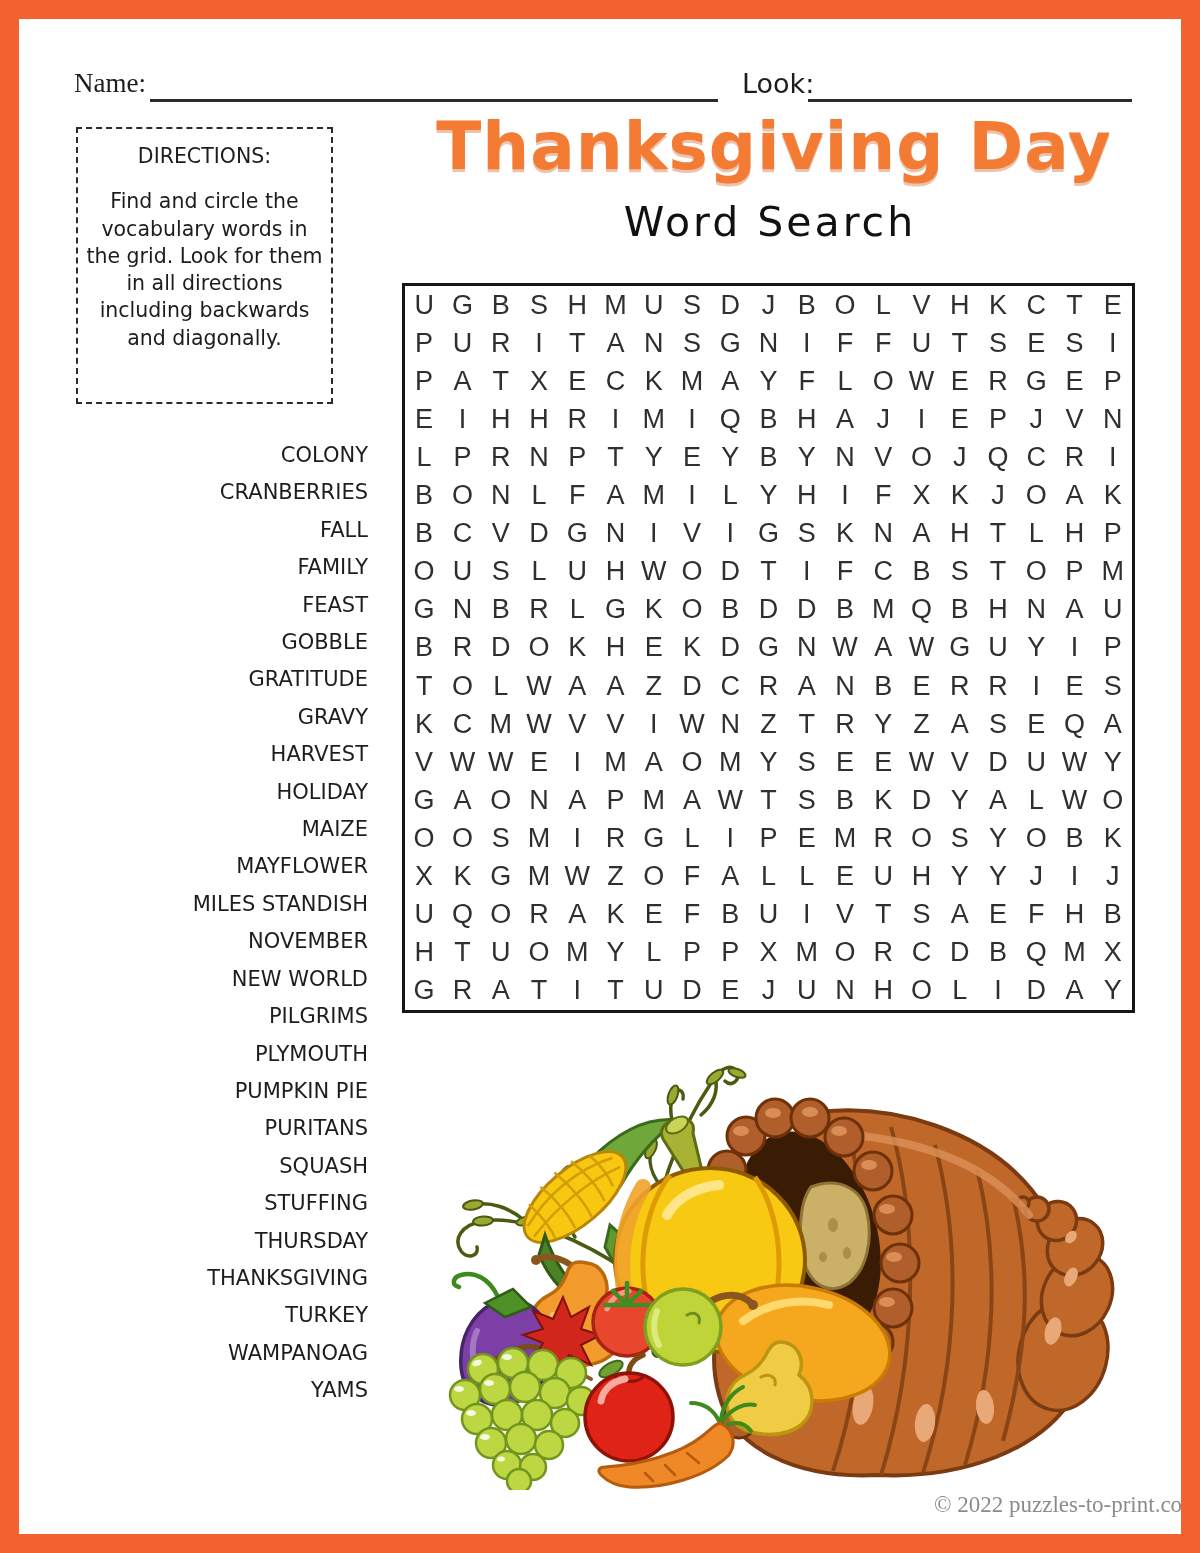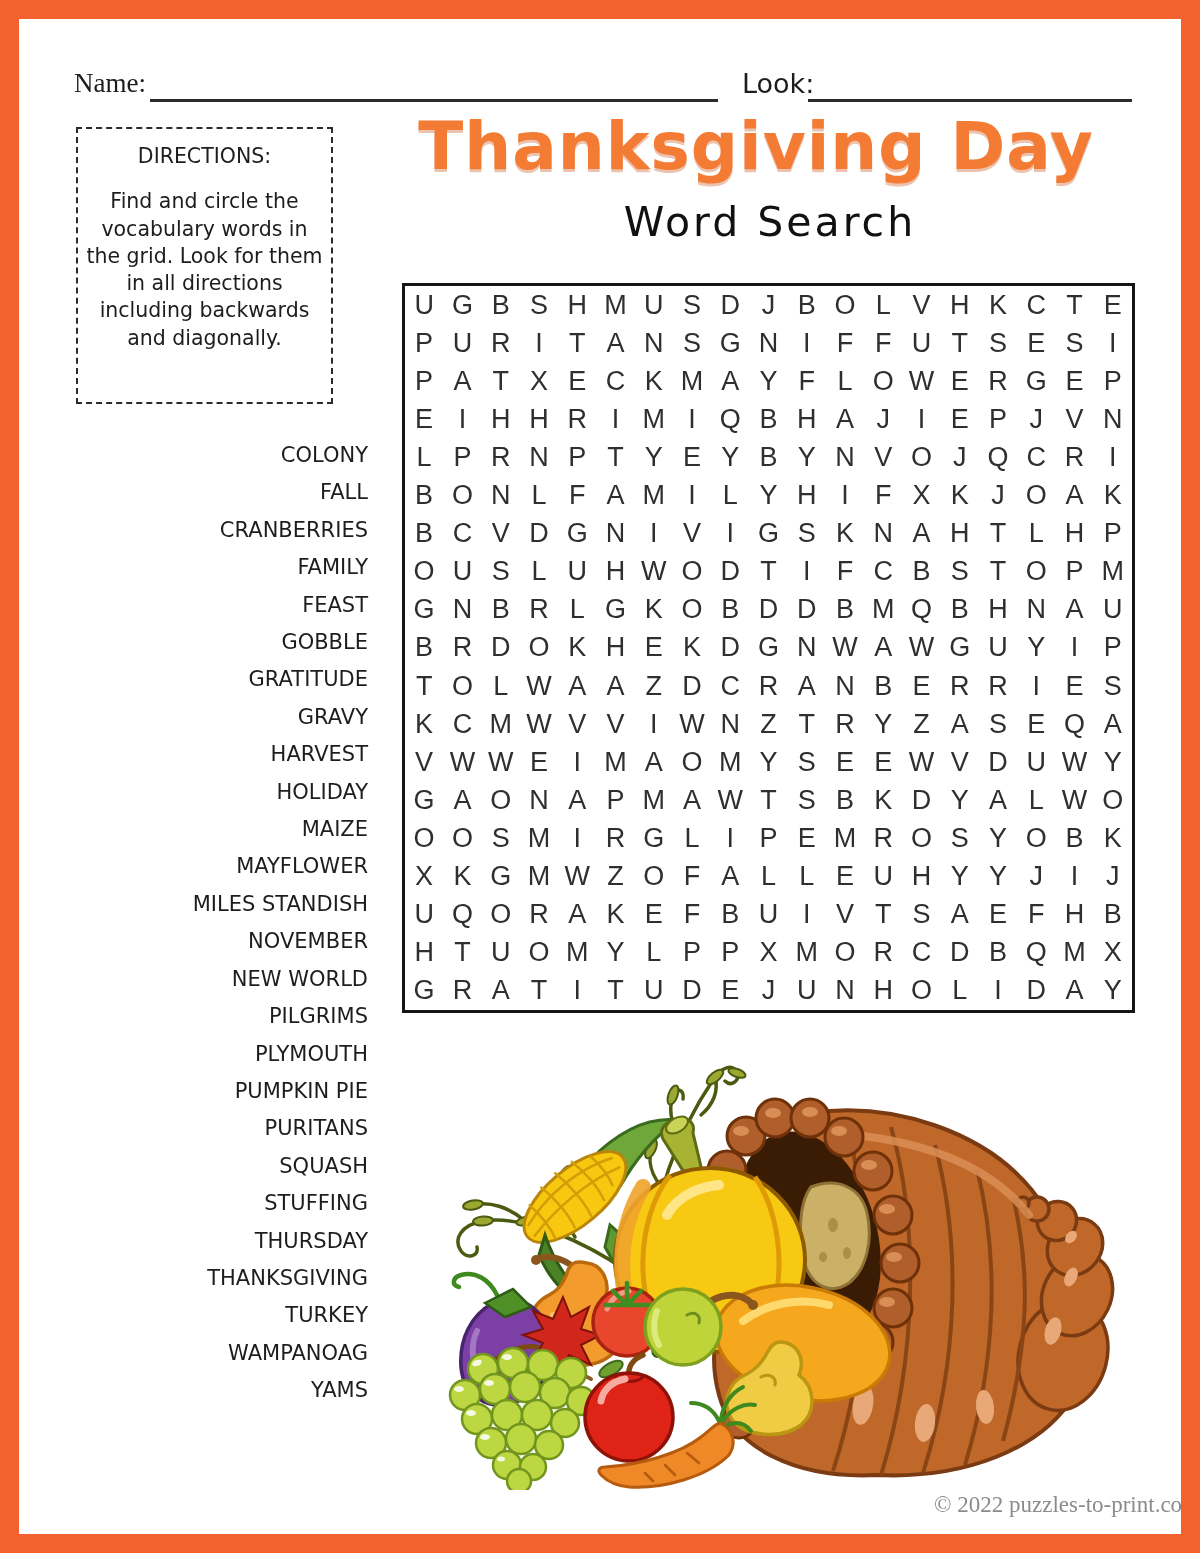--- a/index.html
+++ b/index.html
@@ -5,21 +5,21 @@
   html,body{margin:0;padding:0;background:#ffffff;}
   .page{position:relative;width:1200px;height:1553px;background:#ffffff;
         font-family:"DejaVu Sans",sans-serif;color:#1d1d1d;overflow:hidden;}
   .frame{position:absolute;inset:0;border:19px solid #f2612e;pointer-events:none;z-index:10;}
 
   .name-label{position:absolute;left:74px;top:68px;font-size:27px;font-family:Liberation Serif, serif;}
   .name-line{position:absolute;left:150px;top:99px;width:568px;border-top:3px solid #2b2b2b;}
   .date-label{position:absolute;left:742px;top:68px;font-size:27px;}
   .date-line{position:absolute;left:808px;top:99px;width:324px;border-top:3px solid #2b2b2b;}
 
-  .title{position:absolute;left:386px;width:740px;top:108px;margin:0;text-align:center;
+  .title{position:absolute;left:404px;width:740px;top:108px;margin:0;text-align:center;
          font-size:66px;font-weight:bold;letter-spacing:1px;color:#f47b33;
          text-shadow:0 3px 0 rgba(201,82,22,.35);}
   .subtitle{position:absolute;left:400px;width:740px;top:198px;margin:0;text-align:center;
          font-size:41px;font-weight:normal;letter-spacing:3px;color:#111;}
 
   .directions{position:absolute;left:76px;top:127px;width:257px;height:277px;box-sizing:border-box;
          border:2px dashed #2b2b2b;padding:14px 6px;text-align:center;
          font-size:20.5px;line-height:1.33;}
   .dir-head{margin-bottom:18px;}
 
@@ -53,22 +53,22 @@
   <h2 class="subtitle">Word Search</h2>
 
   <div class="directions">
     <div class="dir-head">DIRECTIONS:</div>
     <div class="dir-body">Find and circle the vocabulary words in the grid.  Look for them in all directions including backwards and diagonally.</div>
   </div>
 
   <ul class="words">
 
   <li class="word">COLONY</li>
+      <li class="word">CRANBERRIES</li>
       <li class="word">FALL</li>
-      <li class="word">CRANBERRIES</li>
       <li class="word">FAMILY</li>
       <li class="word">FEAST</li>
       <li class="word">GOBBLE</li>
       <li class="word">GRATITUDE</li>
       <li class="word">GRAVY</li>
       <li class="word">HARVEST</li>
       <li class="word">HOLIDAY</li>
       <li class="word">MAIZE</li>
       <li class="word">MAYFLOWER</li>
       <li class="word">MILES STANDISH</li>

